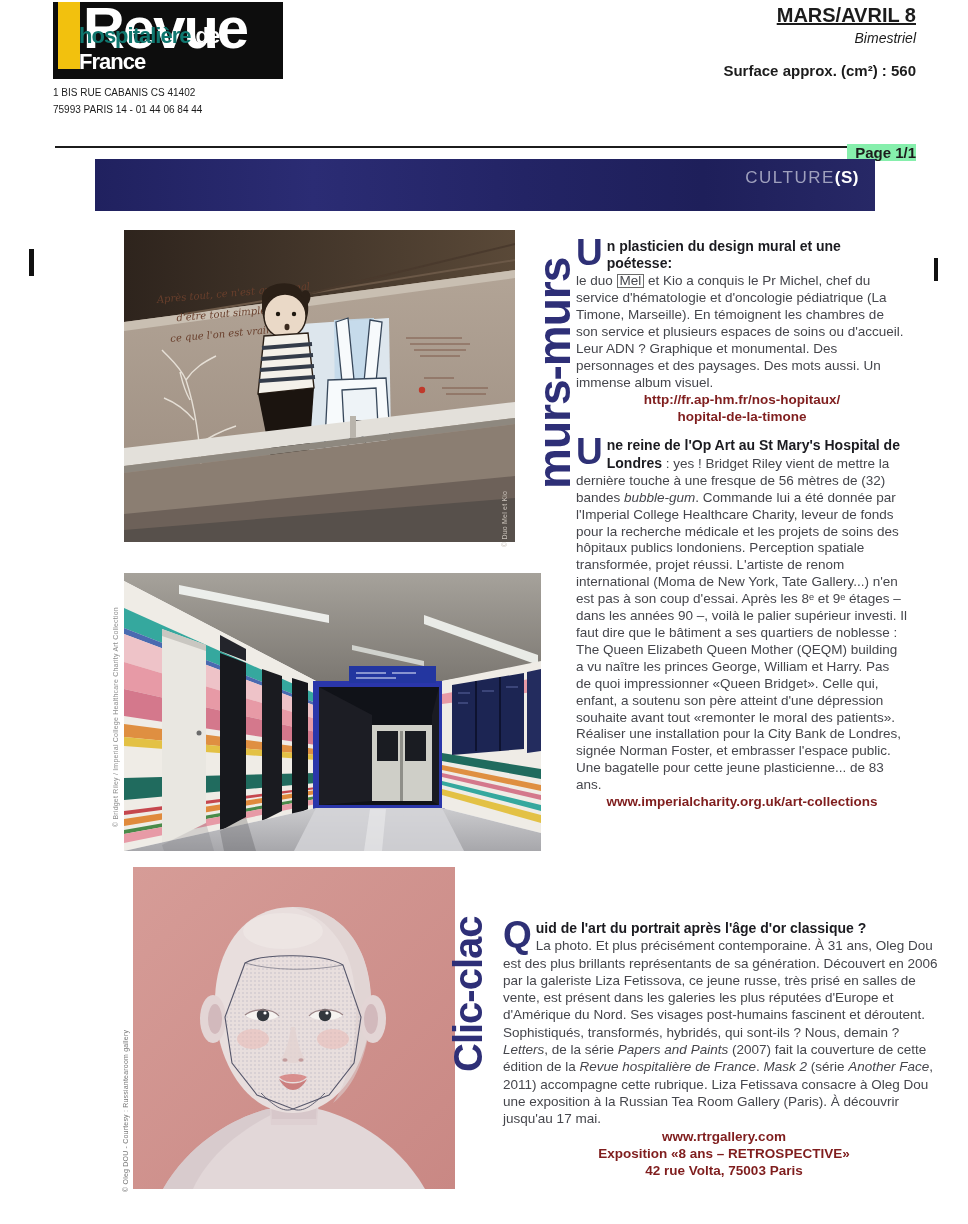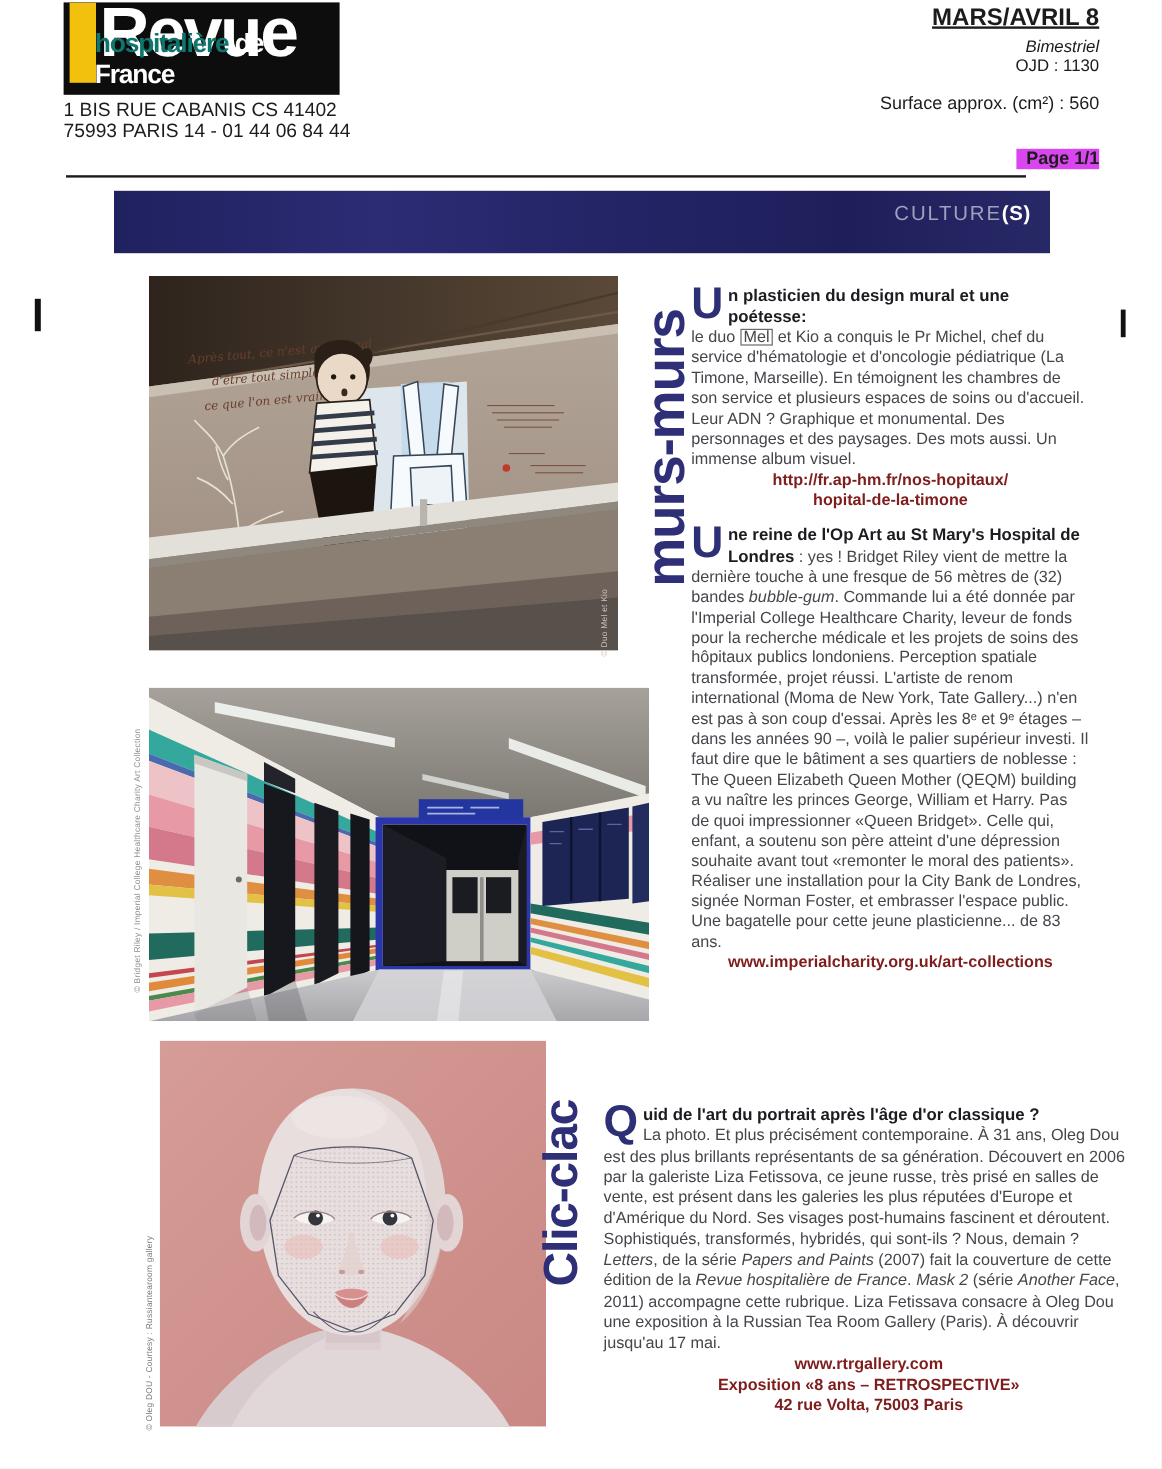--- a/index.html
+++ b/index.html
@@ -15,28 +15,28 @@
     background:#0d0d0d;overflow:hidden;
   }
   .logo-stripe{position:absolute;left:5px;top:0;width:22px;height:67px;background:#f2c10e;}
   .logo-word{
     position:absolute;left:30px;top:-8px;font-size:58px;font-weight:bold;color:#ffffff;
     letter-spacing:-2px;
   }
   .logo-sub{position:absolute;left:26px;bottom:4px;font-size:22px;font-weight:bold;letter-spacing:-1px;}
   .logo-sub .y{color:#0f766e;}
   .logo-sub .w{color:#ffffff;}
-  .addr{position:absolute;left:53px;top:84px;font-size:16px;line-height:17px;color:#1c1c1c;}
+  .addr{position:absolute;left:53px;top:84px;font-size:10px;line-height:17px;color:#1c1c1c;}
   .meta{position:absolute;right:52px;top:4px;width:340px;text-align:right;color:#1c1c1c;}
   .meta .issue{font-size:20px;font-weight:bold;text-decoration:underline;letter-spacing:0;}
   .meta .freq{font-size:14px;margin-top:3px;font-style:italic;}
   .meta .ojd{font-size:14px;}
-  .meta .surf{font-size:15px;margin-top:16px;}
+  .meta .surf{font-size:15px;margin-top:16px;font-weight:bold;}
   .page-rule{position:absolute;left:55px;top:146px;width:800px;height:2px;background:#1c1c1c;}
-  .page-ind{position:absolute;right:52px;top:124px;font-size:15px;font-weight:bold;color:#1c1c1c;background:#d946ef;padding-left:8px;}
+  .page-ind{position:absolute;right:52px;top:144px;font-size:15px;font-weight:bold;color:#1c1c1c;background:#86efac;padding-left:8px;}
   
   .banner{
     position:absolute;left:95px;top:159px;width:780px;height:52px;
     background:linear-gradient(90deg,#20215f 0%,#2b2c74 28%,#232465 55%,#1e1f5a 78%,#272866 100%);
   }
   .banner .label{
     position:absolute;right:16px;top:9px;font-size:17px;letter-spacing:1.5px;
     color:#9fa0bd;font-weight:normal;
   }
   .banner .label b{color:#ffffff;font-weight:bold;letter-spacing:0.5px;}
@@ -90,21 +90,20 @@
     <div class="logo-word">Revue</div>
     <div class="logo-sub"><span class="y">hospitalière</span><span class="w"> de France</span></div>
   </div>
   <div class="addr">
     <div>1 BIS RUE CABANIS CS 41402</div>
     <div>75993 PARIS 14 - 01 44 06 84 44</div>
   </div>
   <div class="meta">
     <div class="issue">MARS/AVRIL 8</div>
     <div class="freq">Bimestriel</div>
-    <div class="ojd">OJD : 1130</div>
     <div class="surf">Surface approx. (cm²) : 560</div>
   </div>
   <div class="page-rule"></div>
   <div class="page-ind">Page 1/1</div>
 
   <div class="banner">
     <div class="label"><span>CULTURE</span><b>(S)</b></div>
   </div>
 
   <div class="reg reg-left"></div>

